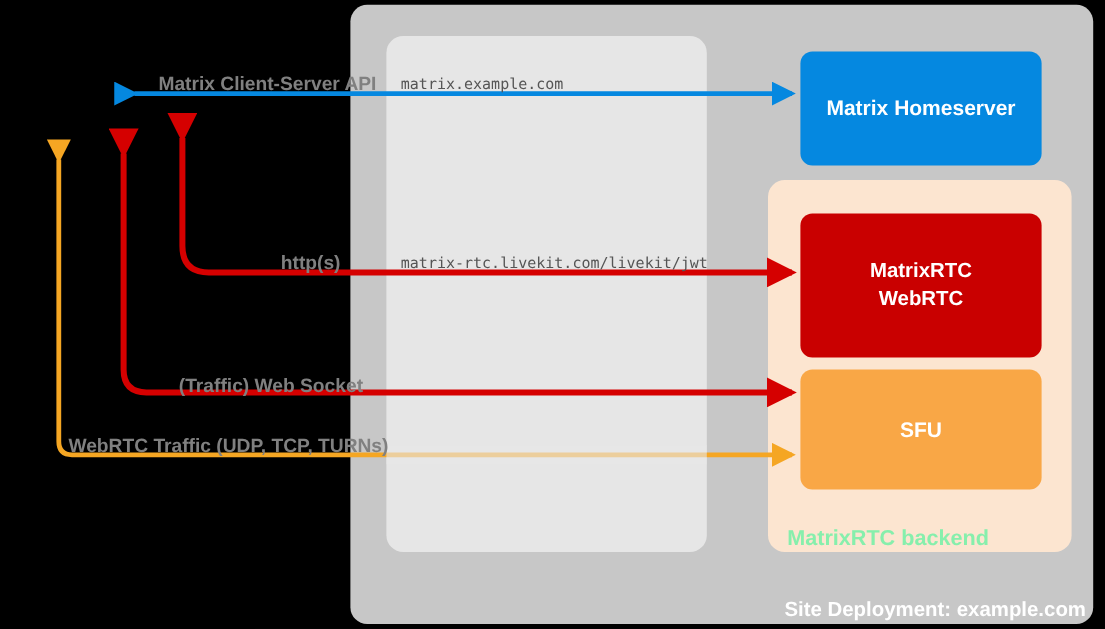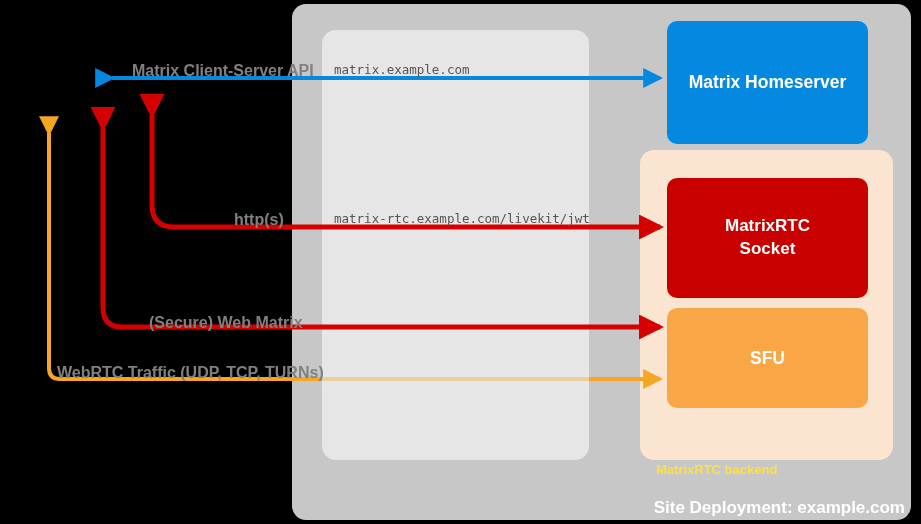--- a/index.html
+++ b/index.html
@@ -63,26 +63,25 @@
     position: absolute;
     left: 640px; top: 150px;
     width: 253px; height: 310px;
     background: #fce5d0;
     border-radius: 14px;
     z-index: 2;
   }
   .backend-label {
     position: absolute;
     left: 656px; top: 438px;
-    color: #fde047;
-    font-size: 13px;
-    font-weight: bold;
-    z-index: 8;
-    white-space: nowrap;
-    margin-top: 24px;
+    color: #86efac;
+    font-size: 18px;
+    font-weight: bold;
+    z-index: 8;
+    white-space: nowrap;
   }
 
   
   .client-circle {
     position: absolute;
     left: 7px; top: 31px;
     width: 94px; height: 94px;
     border-radius: 50%;
     background: #13a35a;
     display: flex;
@@ -101,22 +100,22 @@
     border-radius: 10px;
     display: flex;
     align-items: center;
     justify-content: center;
     text-align: center;
     color: #ffffff;
     font-weight: bold;
     z-index: 6;
   }
   .node-homeserver {
-    left: 667px; top: 21px;
-    width: 201px; height: 123px;
+    left: 667px; top: 43px;
+    width: 201px; height: 95px;
     background: #0588e0;
     font-size: 17.5px;
   }
   .node-auth {
     left: 667px; top: 178px;
     width: 201px; height: 120px;
     background: #c90000;
     font-size: 17px;
     line-height: 1.35;
   }
@@ -197,32 +196,32 @@
   </svg>
 
 
   <div class="node node-homeserver">
     <span>Matrix Homeserver</span>
   </div>
 
   <div class="node node-auth">
     <div>
       <div>MatrixRTC</div>
-      <div>Socket</div>
+      <div>WebRTC</div>
     </div>
   </div>
 
   <div class="node node-sfu">
     <span>SFU</span>
   </div>
 
   <div class="endpoint ep-1">matrix.example.com</div>
-  <div class="endpoint ep-2">matrix-rtc.example.com/livekit/jwt</div>
+  <div class="endpoint ep-2">matrix-rtc.livekit.com/livekit/jwt</div>
 
   <div class="arrow-label al-api">Matrix Client-Server API</div>
   <div class="arrow-label al-http">http(s)</div>
-  <div class="arrow-label al-ws">(Secure) Web Matrix</div>
+  <div class="arrow-label al-ws">(Traffic) Web Socket</div>
   <div class="arrow-label al-rtc">WebRTC Traffic (UDP, TCP, TURNs)</div>
 
   <div class="backend-label">MatrixRTC backend</div>
   <div class="site-label">Site Deployment: example.com</div>
 
 </div>
 
 </body></html>

